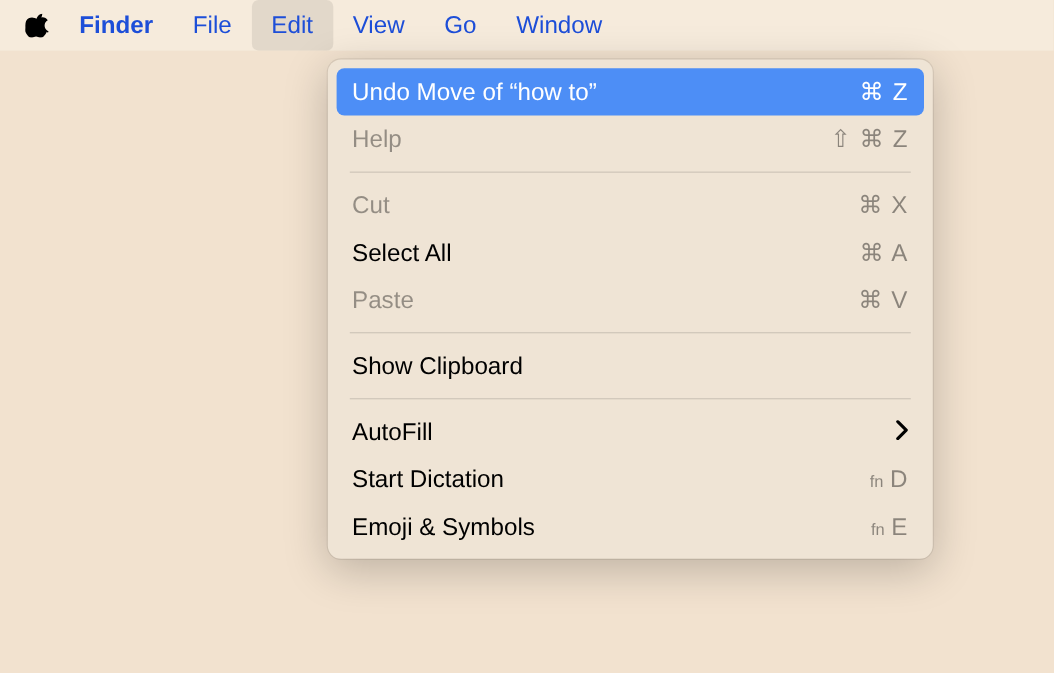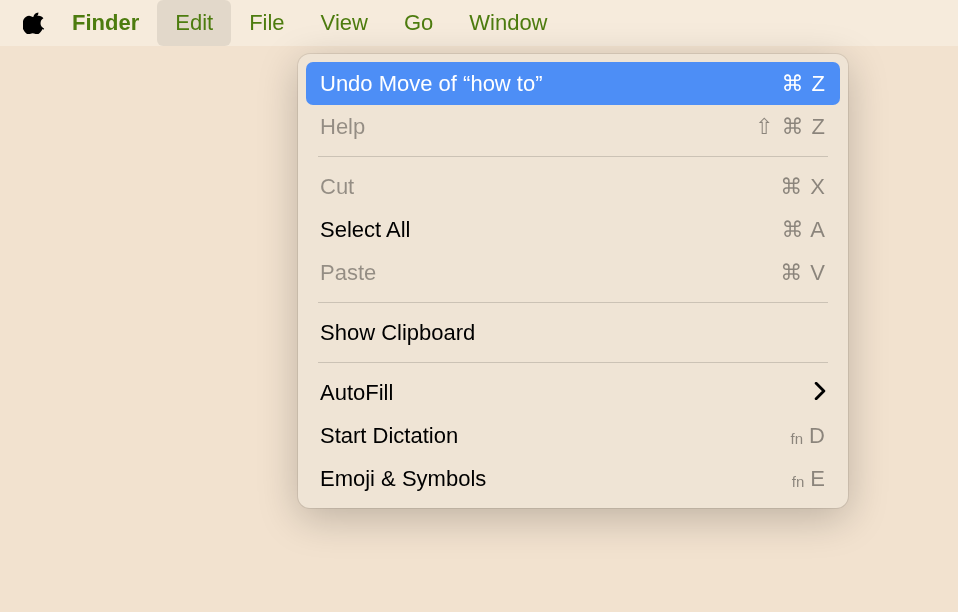--- a/index.html
+++ b/index.html
@@ -22,21 +22,21 @@
     .apple-logo {
       width: 24px;
       height: 24px;
       margin-right: 26px;
       display: flex;
       align-items: center;
       justify-content: center;
     }
     .menubar-item {
       font-size: 22px;
-      color: #4d7c0f;
+      color: #1d4ed8;
       padding: 0 18px;
       height: 46px;
       display: flex;
       align-items: center;
       cursor: default;
       border-radius: 6px;
     }
     .menubar-item.app-name {
       font-weight: 700;
       padding-left: 0;
@@ -97,22 +97,22 @@
 </head>
 <body>
 
 <div class="menubar">
   <div class="apple-logo">
     <svg viewBox="0 0 170 170" width="22" height="22" fill="#000">
       <path d="M150.9 130.5c-2.9 6.7-6.4 12.9-10.5 18.4-5.6 7.6-10.2 12.8-13.7 15.7-5.5 4.8-11.3 7.3-17.6 7.4-4.5 0-9.9-1.3-16.2-3.9-6.3-2.6-12.1-3.9-17.4-3.9-5.5 0-11.5 1.3-17.8 3.9-6.4 2.6-11.5 4-15.4 4.1-6 .2-12-2.3-17.9-7.6-3.8-3.2-8.6-8.6-14.3-16.3-6.2-8.2-11.2-17.7-15.2-28.6C.6 108.1-1.5 96.8-1.5 85.8c0-12.6 2.7-23.4 8.2-32.5 4.3-7.3 10-13.1 17.2-17.3 7.2-4.2 14.9-6.4 23.3-6.5 4.8 0 11.1 1.5 18.9 4.4 7.8 2.9 12.8 4.4 15 4.4 1.6 0 7.2-1.7 16.6-5.2 8.9-3.2 16.4-4.5 22.6-4 16.7 1.3 29.2 7.9 37.5 19.7-14.9 9-22.3 21.7-22.2 38 .1 12.7 4.7 23.2 13.7 31.6 4.1 3.9 8.6 6.9 13.7 9-1.1 3.2-2.3 6.2-3.5 9.1zM119.1 7.3c0 9.4-3.4 18.1-10.3 26.3-8.3 9.7-18.3 15.3-29.1 14.4-.1-1.1-.2-2.3-.2-3.6 0-9 3.9-18.6 10.9-26.5 3.5-4 7.9-7.3 13.3-10C109 5.3 114.1 3.9 119 3.6c.1 1.2.1 2.5.1 3.7z"></path>
     </svg>
   </div>
   <div class="menubar-item app-name">Finder</div>
+  <div class="menubar-item">File</div>
   <div class="menubar-item open">Edit</div>
-  <div class="menubar-item">File</div>
   <div class="menubar-item">View</div>
   <div class="menubar-item">Go</div>
   <div class="menubar-item">Window</div>
 </div>
 
 <div class="dropdown">
   <div class="menu-item highlighted">
     <span class="label">Undo Move of “how to”</span>
     <span class="shortcut">⌘ Z</span>
   </div>

